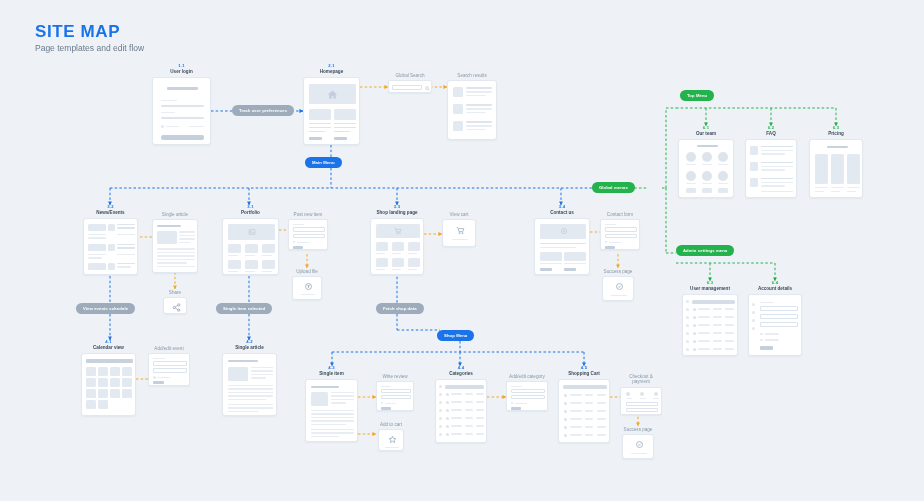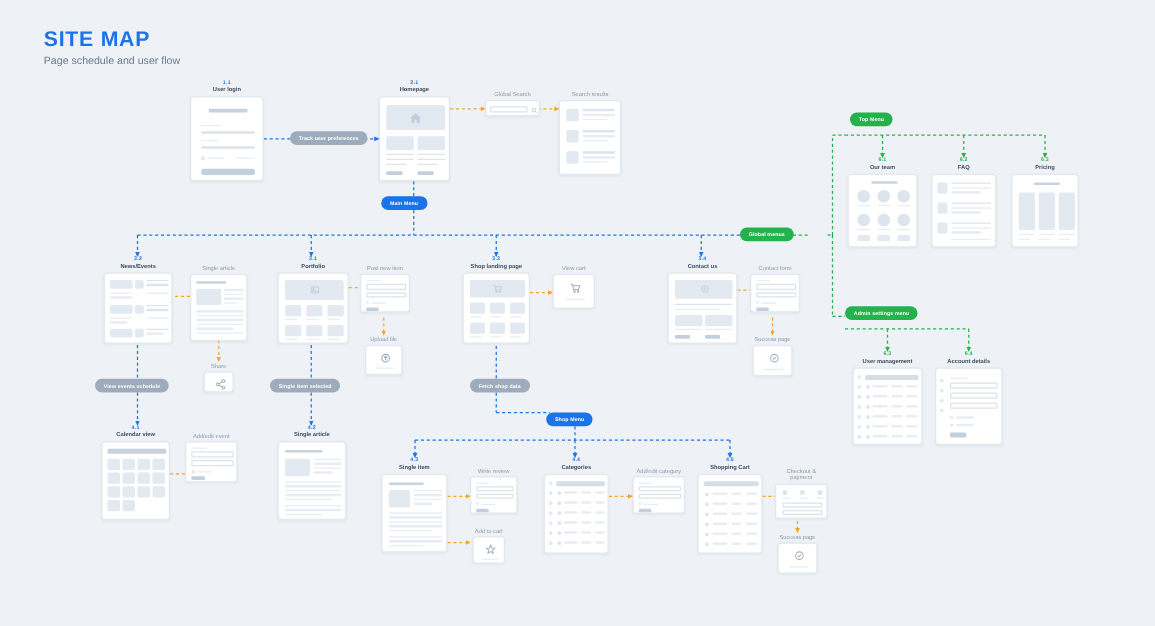--- a/index.html
+++ b/index.html
@@ -61,21 +61,21 @@
   .pill.gray { background:#9dabbb; }
   .pill.green { background:#23b24b; }
   .icon-c { position:absolute; display:flex; align-items:center; justify-content:center; }
 </style>
 </head>
 <body>
 
 <div id="canvas">
 
   <div class="title">SITE MAP</div>
-  <div class="subtitle">Page schedule and user flow</div>
+  <div class="subtitle">Page templates and edit flow</div>
 
   <svg class="links" viewBox="0 0 924 501">
     <defs>
       <marker id="ab" markerWidth="5" markerHeight="5" refX="3.6" refY="2.5" orient="auto">
         <path d="M0,0.6 L4.2,2.5 L0,4.4 Z" fill="#1a73e8"></path>
       </marker>
       <marker id="ao" markerWidth="5" markerHeight="5" refX="3.6" refY="2.5" orient="auto">
         <path d="M0,0.6 L4.2,2.5 L0,4.4 Z" fill="#f5a623"></path>
       </marker>
       <marker id="ag" markerWidth="5" markerHeight="5" refX="3.6" refY="2.5" orient="auto">

